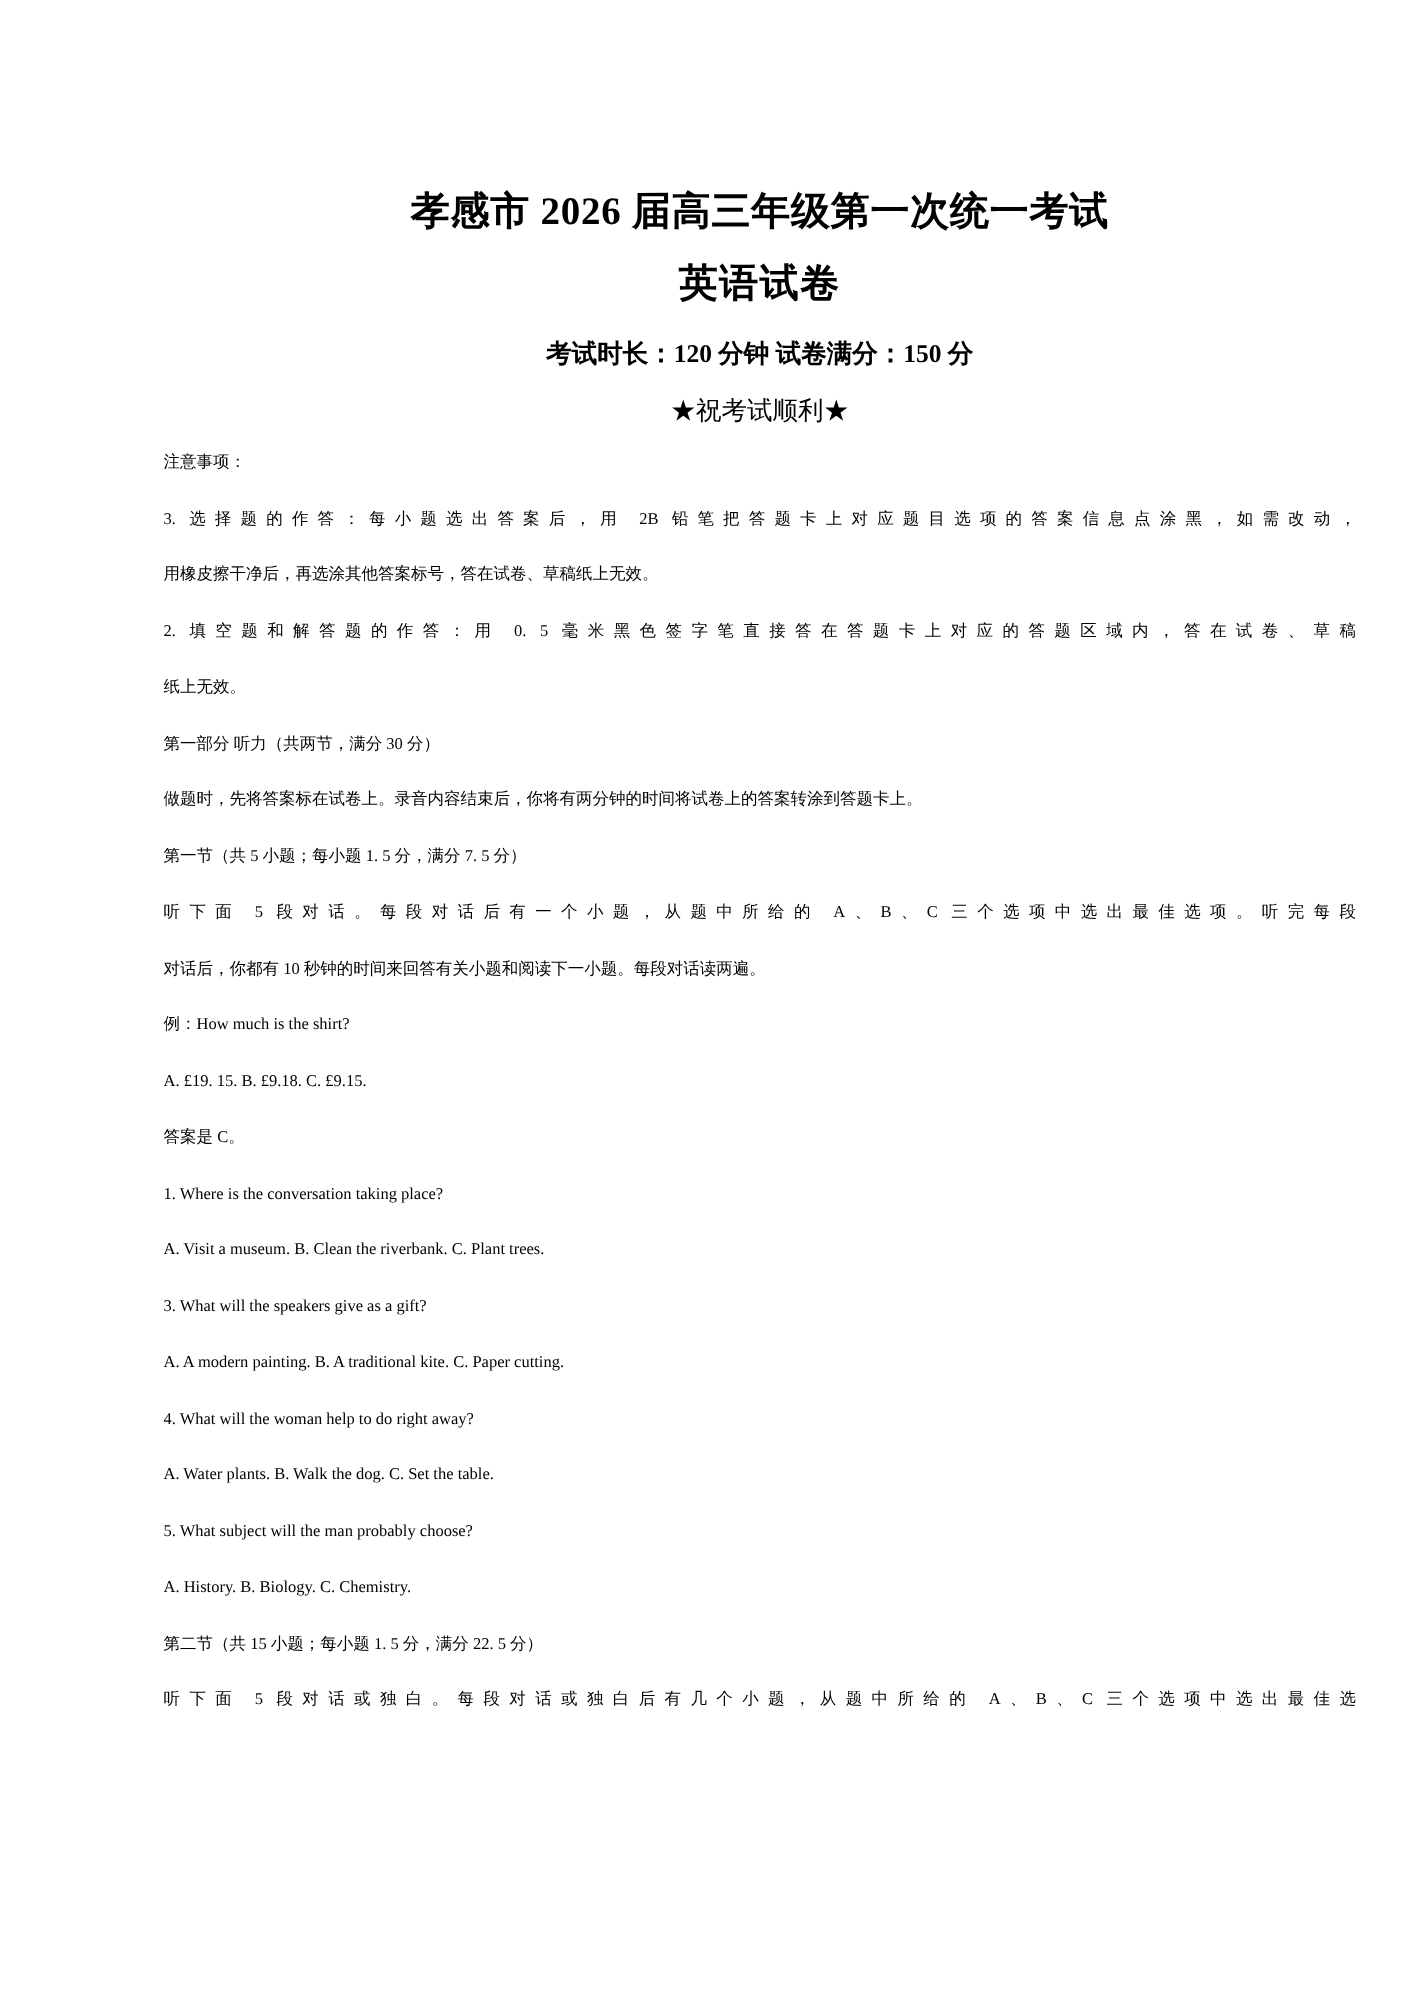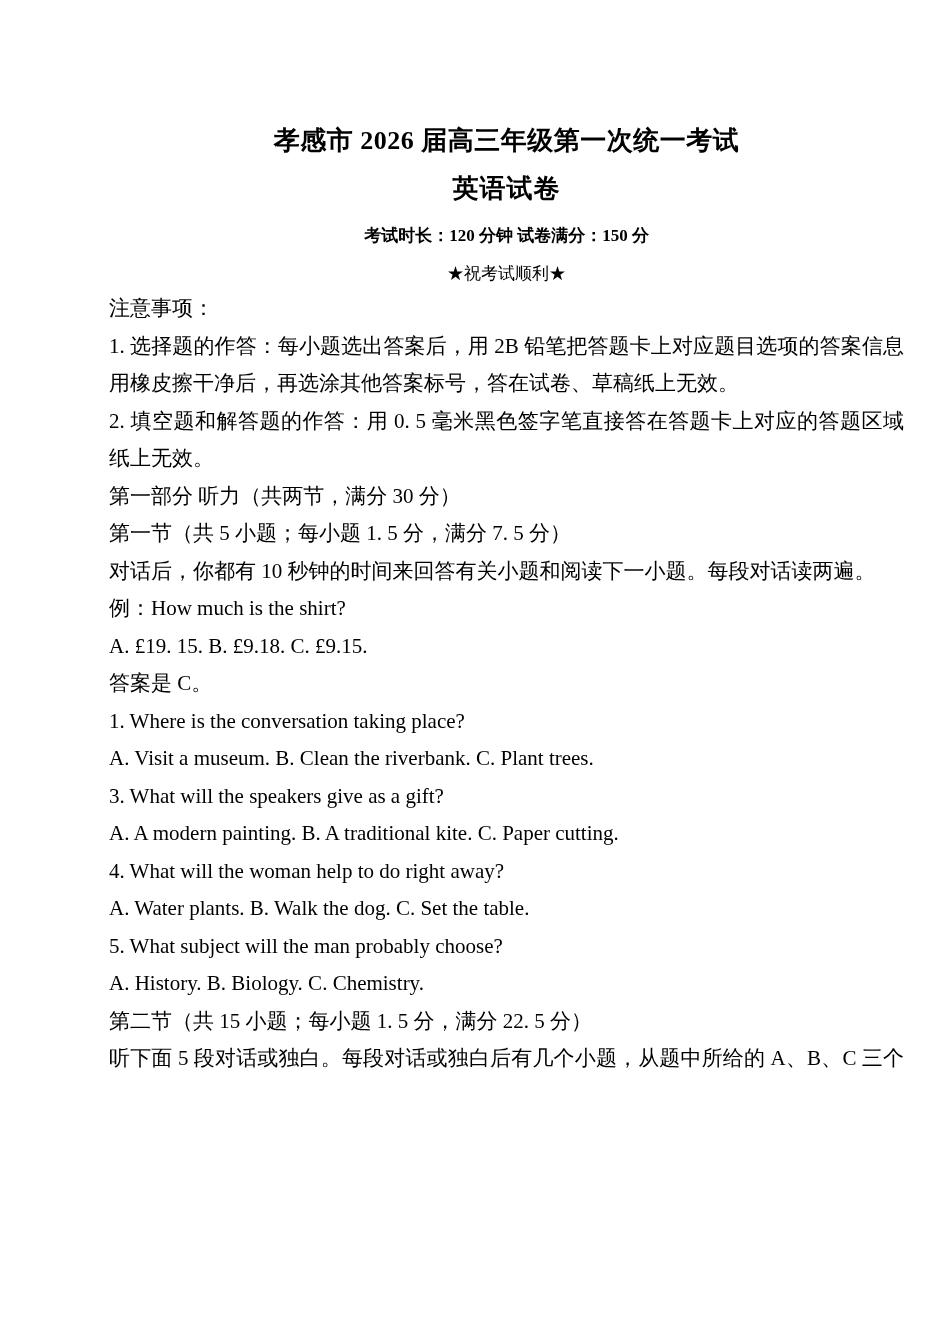--- a/index.html
+++ b/index.html
@@ -45,21 +45,21 @@
   .wish {
     font-size: 17px;
     line-height: 24px;
     margin-top: 14px;
     white-space: pre;
   }
   .doc-body { margin-top: 4px; }
   .line {
     height: 37.5px;
     line-height: 37.5px;
-    font-size: 21px;
+    font-size: 11px;
     white-space: pre;
     overflow: hidden;
   }
   .fill {
     white-space: normal;
     text-align: justify;
     text-align-last: justify;
   }
 </style>
 </head>
@@ -70,28 +70,30 @@
 
     <div class="doc-header">
       <div class="title">孝感市 2026 届高三年级第一次统一考试</div>
       <div class="subtitle">英语试卷</div>
       <div class="meta">考试时长：120 分钟 试卷满分：150 分</div>
       <div class="wish">★祝考试顺利★</div>
     </div>
 
     <div class="doc-body">
       <div class="line">注意事项：</div>
-      <div class="line fill">1. 选择题的作答：每小题选出答案后，用 2B 铅笔把答题卡上对应题目选项的答案信息点涂黑，如需改动，</div>
+      <div class="line fill">3. 选择题的作答：每小题选出答案后，用 2B 铅笔把答题卡上对应题目选项的答案信息点涂黑，如需改动，</div>
       <div class="line">用橡皮擦干净后，再选涂其他答案标号，答在试卷、草稿纸上无效。</div>
       <div class="line fill">2. 填空题和解答题的作答：用 0. 5 毫米黑色签字笔直接答在答题卡上对应的答题区域内，答在试卷、草稿</div>
       <div class="line">纸上无效。</div>
 
       <div class="line">第一部分 听力（共两节，满分 30 分）</div>
+      <div class="line">做题时，先将答案标在试卷上。录音内容结束后，你将有两分钟的时间将试卷上的答案转涂到答题卡上。</div>
 
       <div class="line">第一节（共 5 小题；每小题 1. 5 分，满分 7. 5 分）</div>
+      <div class="line fill">听下面 5 段对话。每段对话后有一个小题，从题中所给的 A、B、C 三个选项中选出最佳选项。听完每段</div>
       <div class="line">对话后，你都有 10 秒钟的时间来回答有关小题和阅读下一小题。每段对话读两遍。</div>
 
       <div class="line">例：How much is the shirt?</div>
       <div class="line">A. £19. 15. B. £9.18. C. £9.15.</div>
       <div class="line">答案是 C。</div>
 
       <div class="line">1. Where is the conversation taking place?</div>
       <div class="line">A. Visit a museum. B. Clean the riverbank. C. Plant trees.</div>
       <div class="line">3. What will the speakers give as a gift?</div>
       <div class="line">A. A modern painting. B. A traditional kite. C. Paper cutting.</div>

